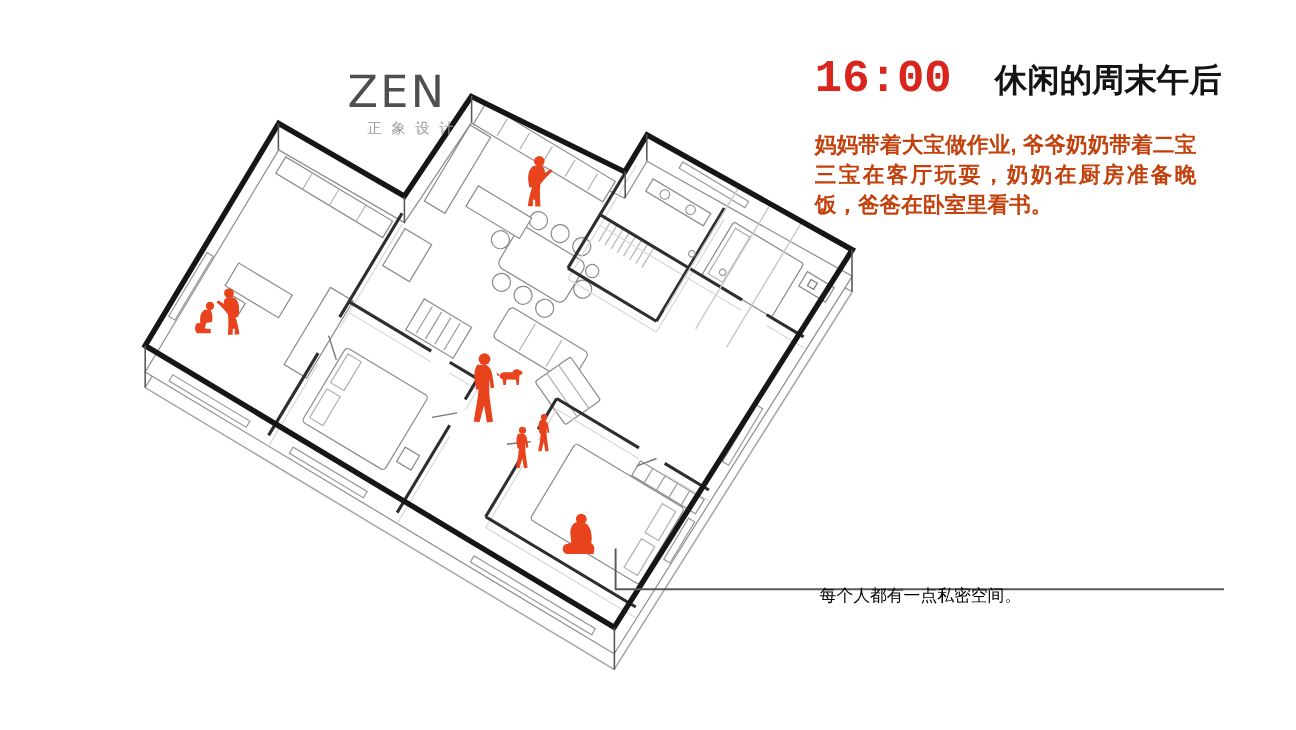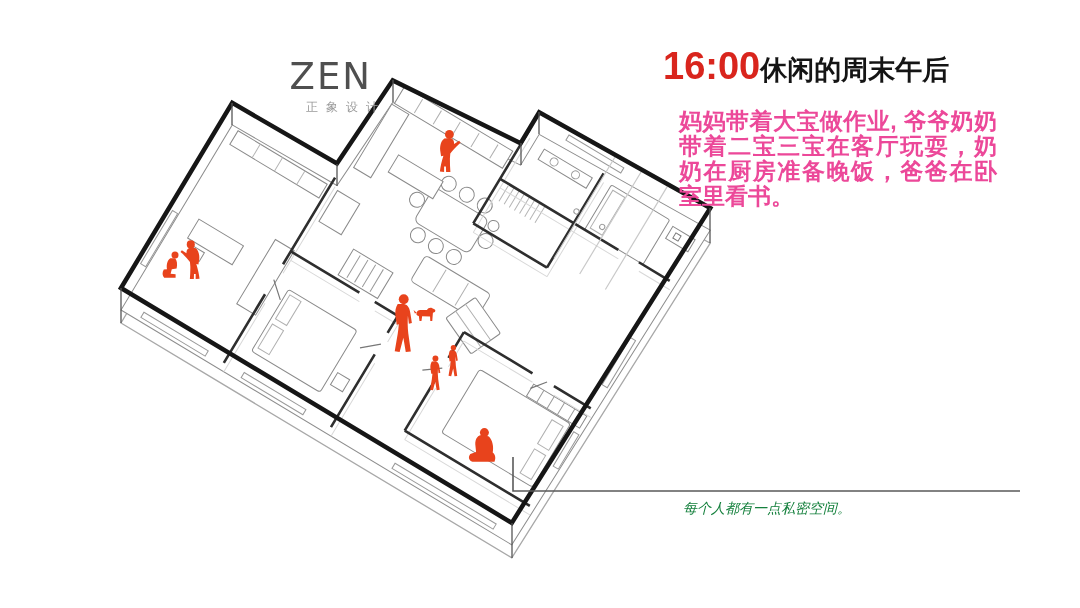--- a/index.html
+++ b/index.html
@@ -4,25 +4,25 @@
 <style>
   html,body{margin:0;padding:0;}
   body{
     width:1080px;height:608px;position:relative;overflow:hidden;
     background:#ffffff;font-family:"Liberation Sans",sans-serif;
   }
   .plan-svg{position:absolute;left:0;top:0;}
   .logo{position:absolute;left:282px;top:58px;width:90px;text-align:right;}
   .logo-zen{font-size:37px;line-height:1;color:#4f4f4f;letter-spacing:2px;font-family:"DejaVu Sans",sans-serif;}
   .logo-sub{font-size:12px;color:#9a9a9a;letter-spacing:8px;margin-top:4px;margin-left:24px;white-space:nowrap;}
-  .header{position:absolute;left:663px;top:46px;display:flex;align-items:baseline;gap:0;white-space:nowrap;}
+  .header{position:absolute;left:679px;top:46px;display:flex;align-items:baseline;gap:16px;white-space:nowrap;font-family:Liberation Mono, monospace;}
   .header-time{font-size:38px;font-weight:bold;color:#d9251d;line-height:1.1;}
-  .header-title{font-size:27px;font-weight:bold;color:#141414;}
-  .desc{position:absolute;left:679px;top:109px;width:318px;font-size:23px;line-height:25px;font-weight:bold;color:#ec4899;text-align:justify;}
-  .caption{position:absolute;left:683px;top:500px;font-size:14px;color:#15803d;font-style:italic;}
+  .header-title{font-size:27px;font-weight:bold;color:#141414;margin-left:20px;}
+  .desc{position:absolute;left:679px;top:109px;width:318px;font-size:18px;line-height:25px;font-weight:bold;color:#c2410c;text-align:justify;}
+  .caption{position:absolute;left:683px;top:488px;font-size:14px;color:#000000;}
 </style>
 </head>
 <body>
 
 <svg class="plan-svg" width="1080" height="608" viewBox="0 0 1080 608">
   <defs>
     <g id="fig-adult">
       <circle cx="0.6" cy="-29.8" r="4.1"></circle>
       <path d="M-4.4,-25.8 C-6,-23.5 -6.8,-19.5 -6.3,-15.8 L-5.2,-8.6 L-2.7,-9.1 L-3.3,-15.5 C-3.3,-11 -3.6,-6 -4.4,-1 L-6.9,13.6 L-2.8,14.1 L0.3,2.2 L2.3,14.2 L6.5,13.7 L4.4,-1.5 C3.8,-6.5 3.8,-11.5 4.1,-16 L4.9,-9.4 L7.4,-10 L6.3,-17 C5.7,-22.5 4.1,-25.2 0.9,-25.9 Z"></path>
     </g>

